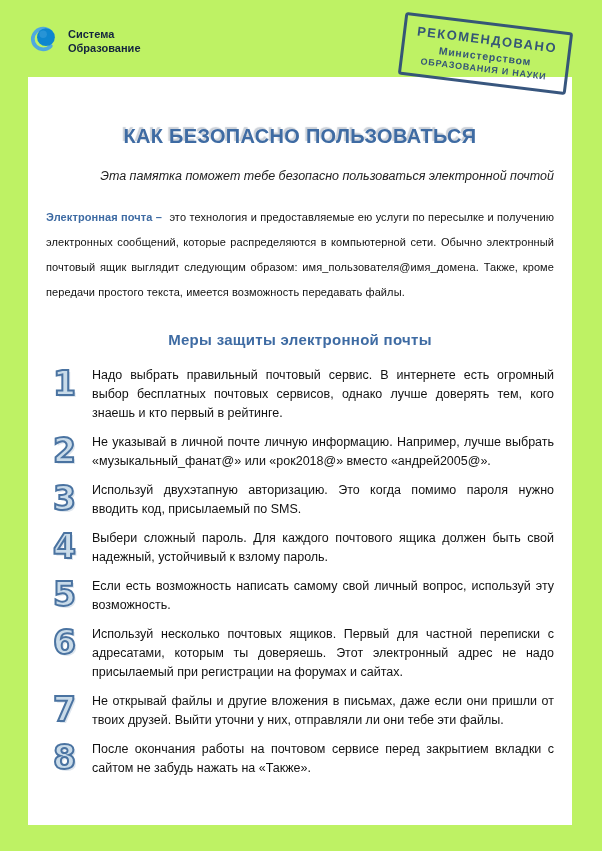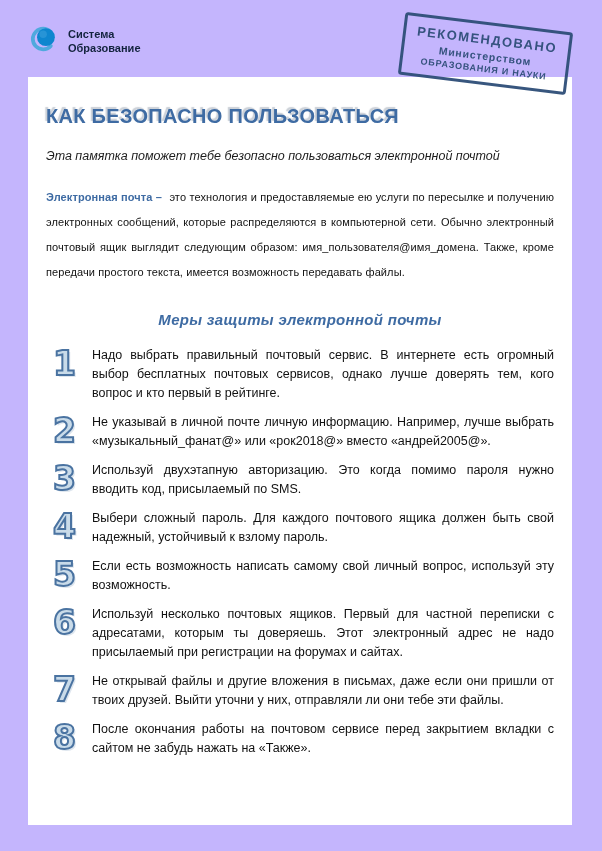--- a/index.html
+++ b/index.html
@@ -1,19 +1,19 @@
 <!DOCTYPE html>
 <html><head>
 <meta charset="utf-8">
 <style>
   html,body { margin:0; padding:0; }
   .page {
     position:relative;
     width:602px; height:851px;
-    background:#c4b5fd;
+    background:#bef264;
     overflow:hidden;
     font-family:"Liberation Sans", sans-serif;
   }
 
   
   .logo {
     position:absolute; left:30px; top:24px;
     display:flex; align-items:center; gap:8px;
   }
   .logo-text {
@@ -41,30 +41,32 @@
   .card {
     position:absolute; left:28px; top:77px;
     width:544px; height:748px;
     background:#ffffff;
     box-sizing:border-box;
     padding:26px 18px 0;
     z-index:1;
   }
 
   .title {
+    text-align:center;
     color:#3e6ba3;
     font-weight:bold;
     font-size:20px;
     line-height:26px;
     letter-spacing:.3px;
     text-shadow:-2px -2px 1px rgba(125,138,155,.4);
+    margin-top:20px;
   }
 
   .subtitle {
-    text-align:left;
+    text-align:right;
     font-style:italic;
     font-size:12.5px;
     color:#1c1c1c;
     margin-top:20px;
   }
 
   .intro {
     margin:22px 0 0;
     font-size:11px;
     line-height:25px;
@@ -76,21 +78,20 @@
     color:#3e6ba3; font-weight:bold; margin-right:4px;
   }
 
   .section-heading {
     text-align:center;
     color:#3e6ba3;
     font-weight:bold;
     font-size:15px;
     margin-top:26px;
     letter-spacing:.3px;
-    font-style:italic;
   }
 
   
   .measures {
     margin-top:18px;
     display:flex; flex-direction:column; gap:10px;
   }
   .measure { display:flex; gap:9px; }
   .measure-num {
     flex:0 0 37px;
@@ -149,21 +150,21 @@
       <span class="intro-lead">Электронная почта –</span>
       <span>это технология и предоставляемые ею услуги по пересылке и получению электронных сообщений, которые распределяются в компьютерной сети. Обычно электронный почтовый ящик выглядит следующим образом: имя_пользователя@имя_домена. Также, кроме передачи простого текста, имеется возможность передавать файлы.</span>
     </p>
 
     <div class="section-heading">Меры защиты электронной почты</div>
 
     <div class="measures">
 
       <div class="measure">
         <div class="measure-num">1</div>
-        <p class="measure-text">Надо выбрать правильный почтовый сервис. В интернете есть огромный выбор бесплатных почтовых сервисов, однако лучше доверять тем, кого вопрос и кто первый в рейтинге.</p>
+        <p class="measure-text">Надо выбрать правильный почтовый сервис. В интернете есть огромный выбор бесплатных почтовых сервисов, однако лучше доверять тем, кого знаешь и кто первый в рейтинге.</p>
       </div>
 
       <div class="measure">
         <div class="measure-num">2</div>
         <p class="measure-text">Не указывай в личной почте личную информацию. Например, лучше выбрать «музыкальный_фанат@» или «рок2018@» вместо «андрей2005@».</p>
       </div>
 
       <div class="measure">
         <div class="measure-num">3</div>
         <p class="measure-text">Используй двухэтапную авторизацию. Это когда помимо пароля нужно вводить код, присылаемый по SMS.</p>

